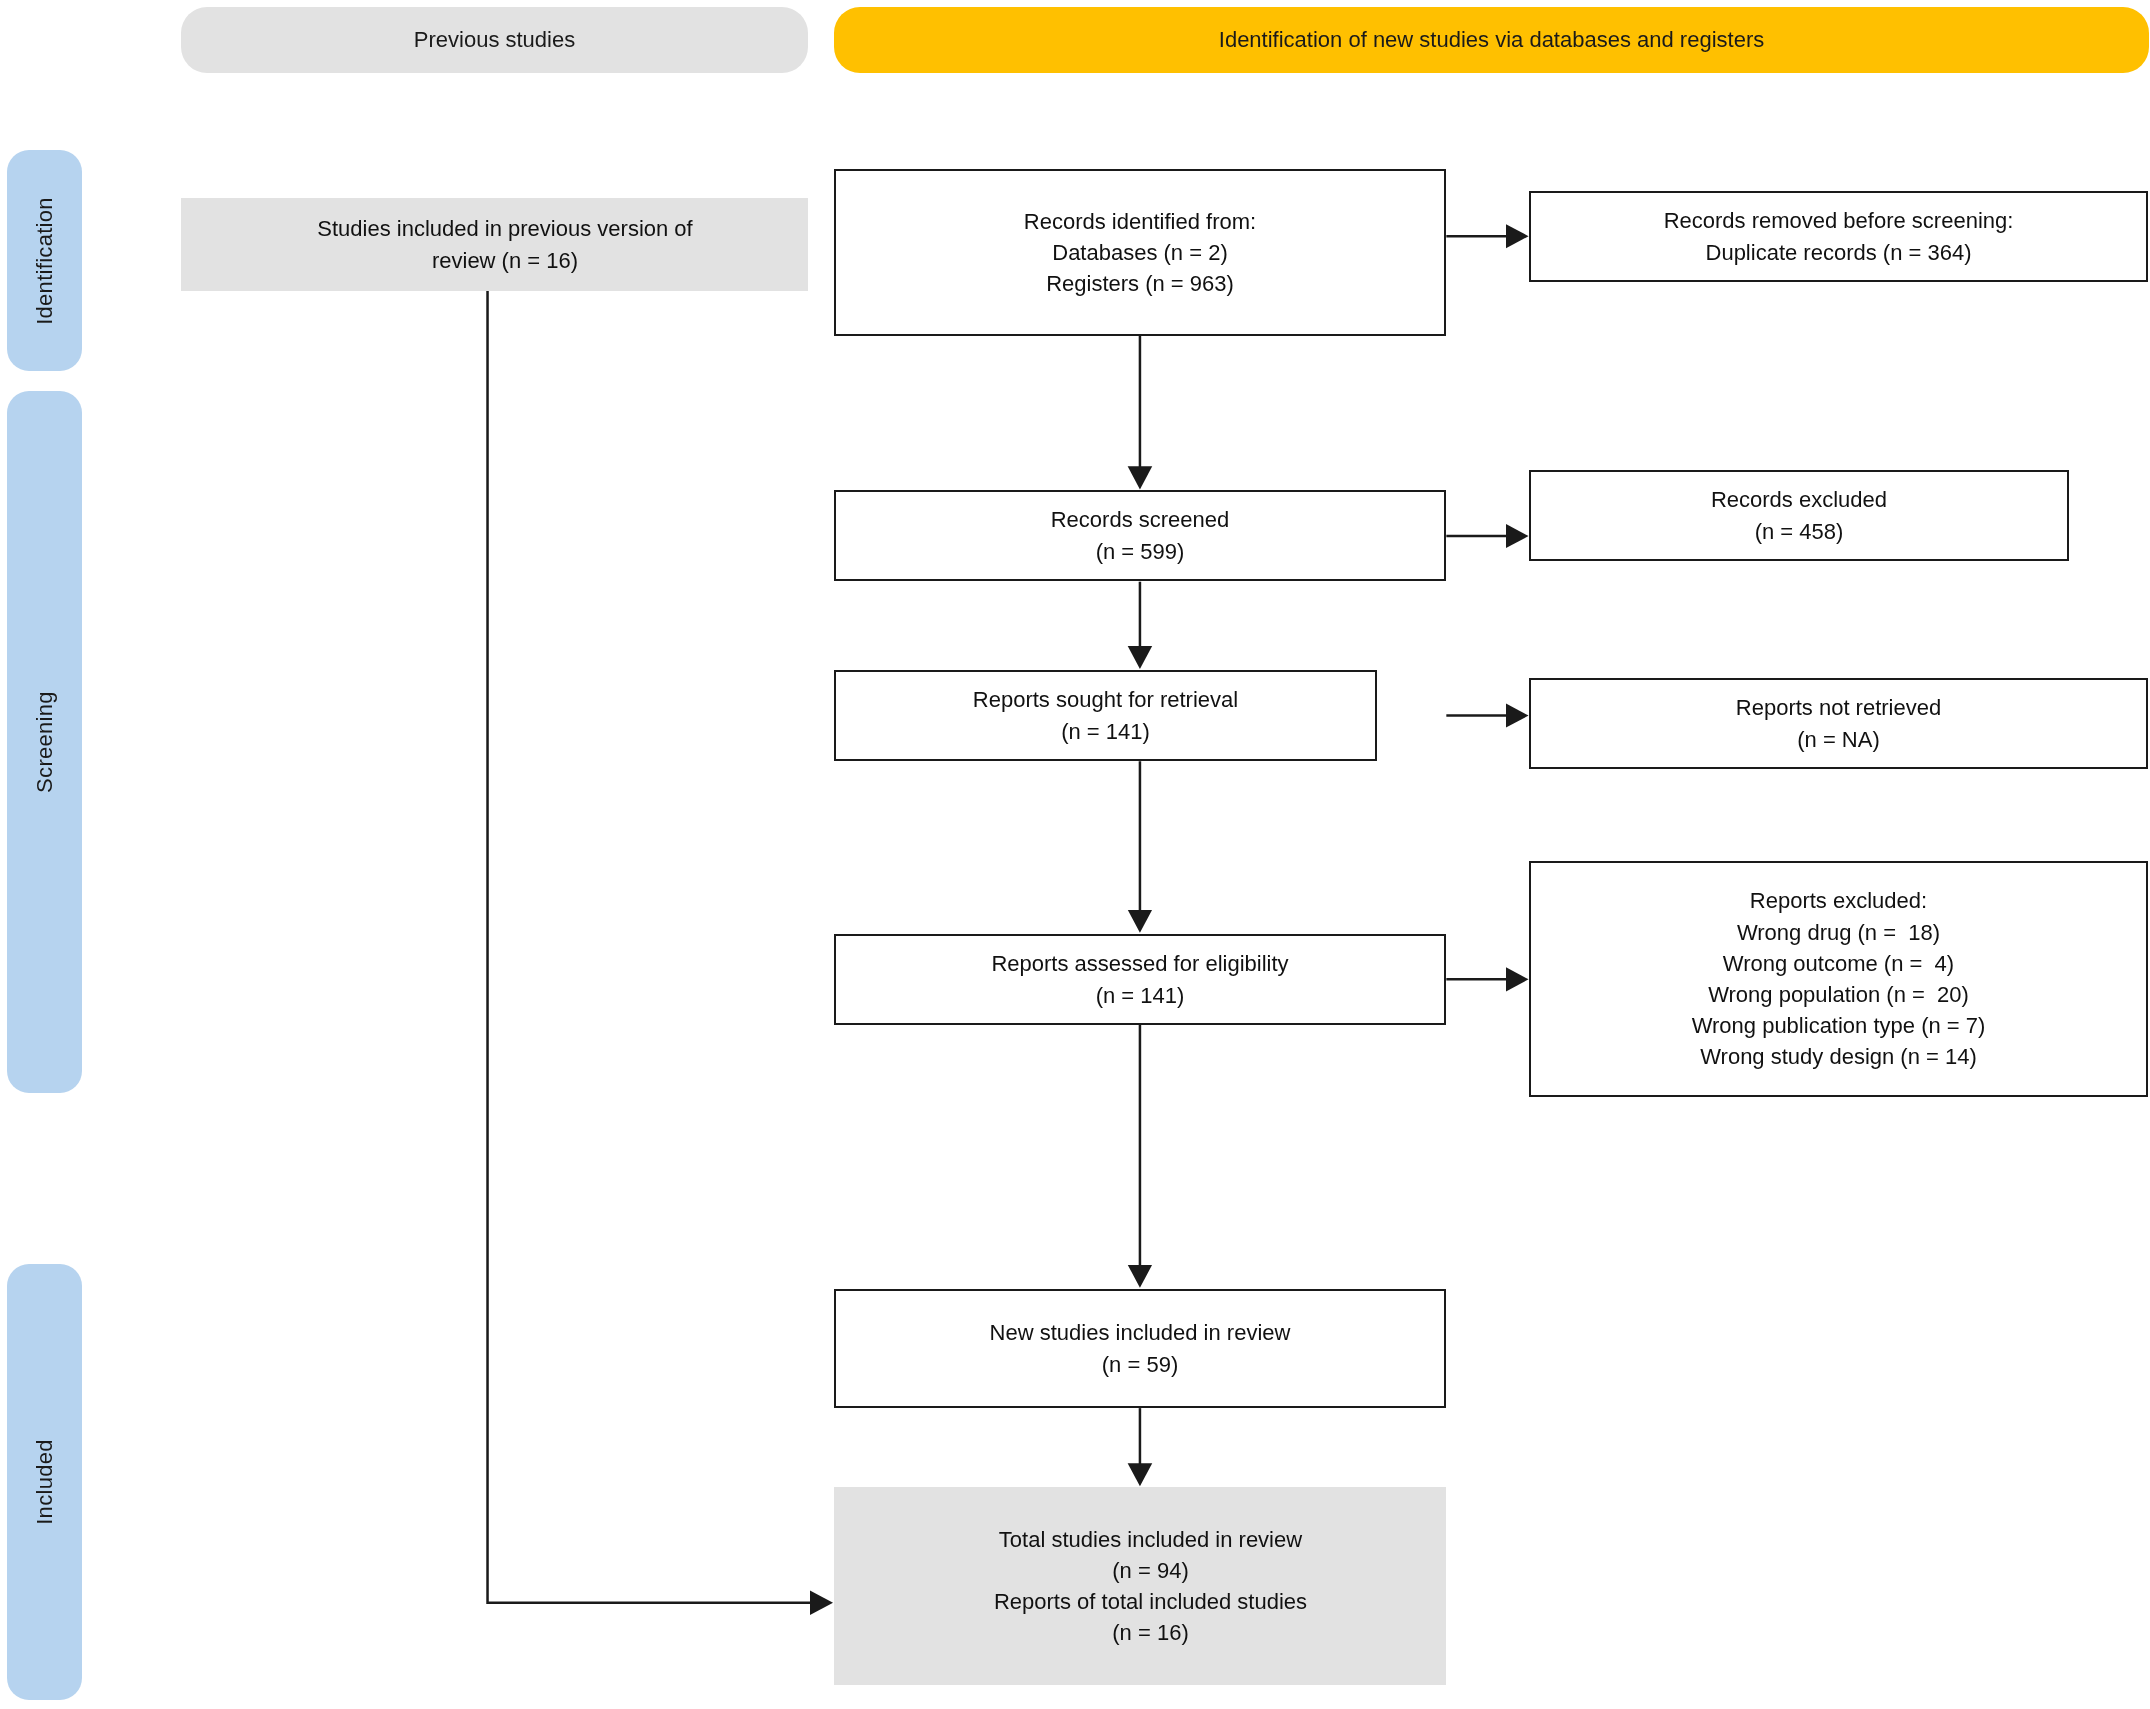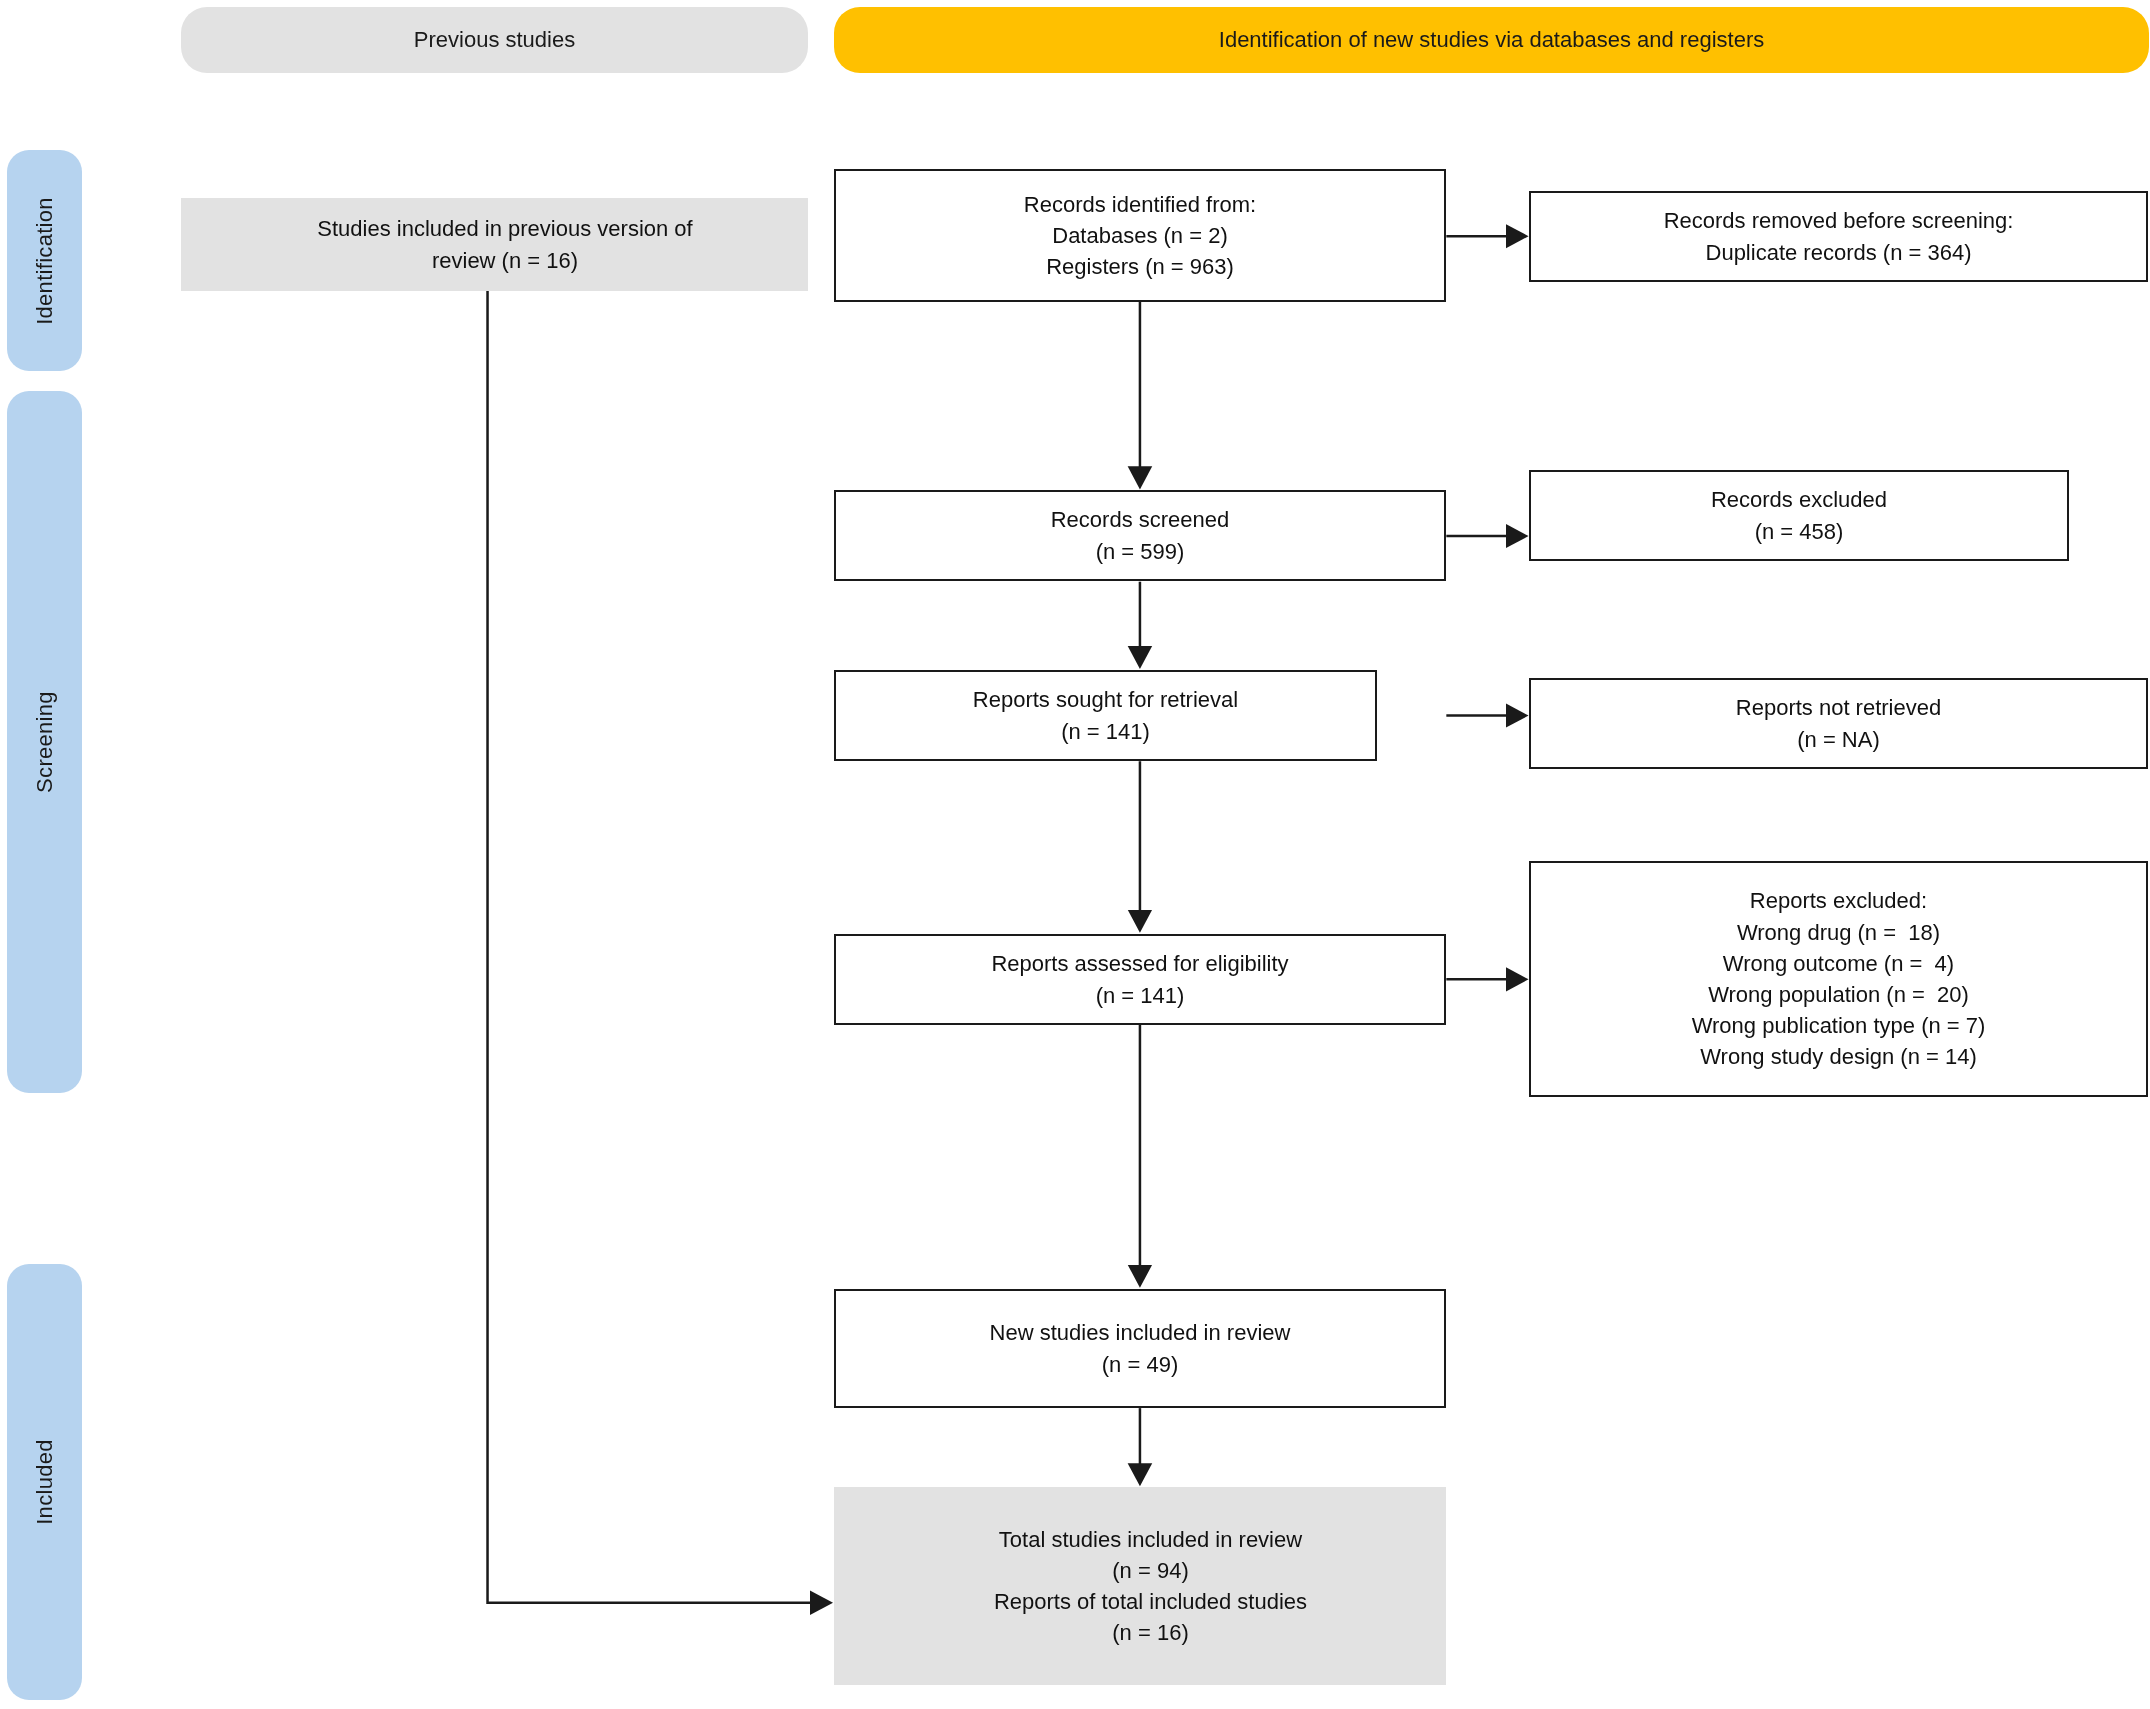--- a/index.html
+++ b/index.html
@@ -98,21 +98,21 @@
     background: #ffffff;
   }
   .box-shaded {
     border: none;
     background: #e2e2e2;
     padding-left: 32px;
   }
   .box .ln { display: block; white-space: pre; }
 
   
-  .b-identified  { left: 834px; top: 169px;  width: 612px; height: 133px; }
+  .b-identified  { left: 834px; top: 169px;  width: 612px; height: 167px; }
   .b-screened    { left: 834px; top: 490px;  width: 612px; height: 91px; }
   .b-sought      { left: 834px; top: 670px; width: 543px; height: 91px; }
   .b-assessed    { left: 834px; top: 934px; width: 612px; height: 91px; }
   .b-newincluded { left: 834px; top: 1289px; width: 612px; height: 119px; }
   .b-total       { left: 834px; top: 1487px; width: 612px; height: 198px; }
 
   
   .b-removed     { left: 1529px; top: 191px;  width: 619px; height: 91px; }
   .b-recexcl     { left: 1529px; top: 470px;  width: 540px; height: 91px; }
   .b-notretr     { left: 1529px; top: 678px; width: 619px; height: 91px; }
@@ -191,21 +191,21 @@
     <span class="ln">(n = 141)</span>
   </div>
 
   <div class="box box-outline b-assessed">
     <span class="ln">Reports assessed for eligibility</span>
     <span class="ln">(n = 141)</span>
   </div>
 
   <div class="box box-outline b-newincluded">
     <span class="ln">New studies included in review</span>
-    <span class="ln">(n = 49)</span>
+    <span class="ln">(n = 59)</span>
   </div>
 
   <div class="box box-shaded b-total">
     <span class="ln">Total studies included in review</span>
     <span class="ln">(n = 94)</span>
     <span class="ln">Reports of total included studies</span>
     <span class="ln">(n = 16)</span>
   </div>
 
   <div class="box box-outline b-removed">

